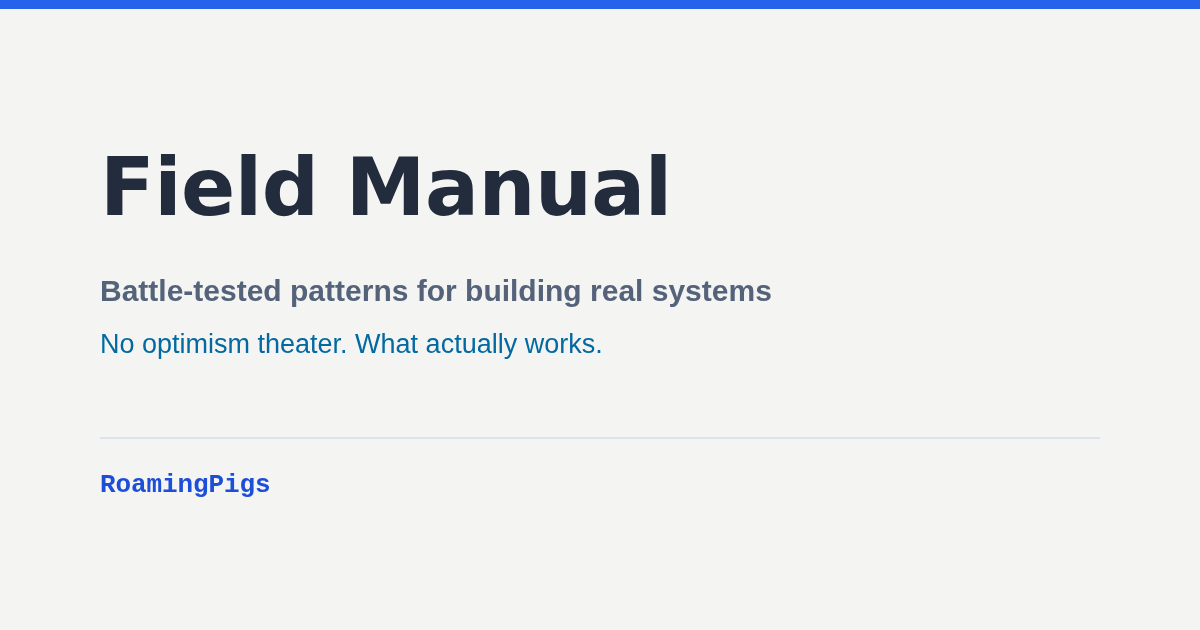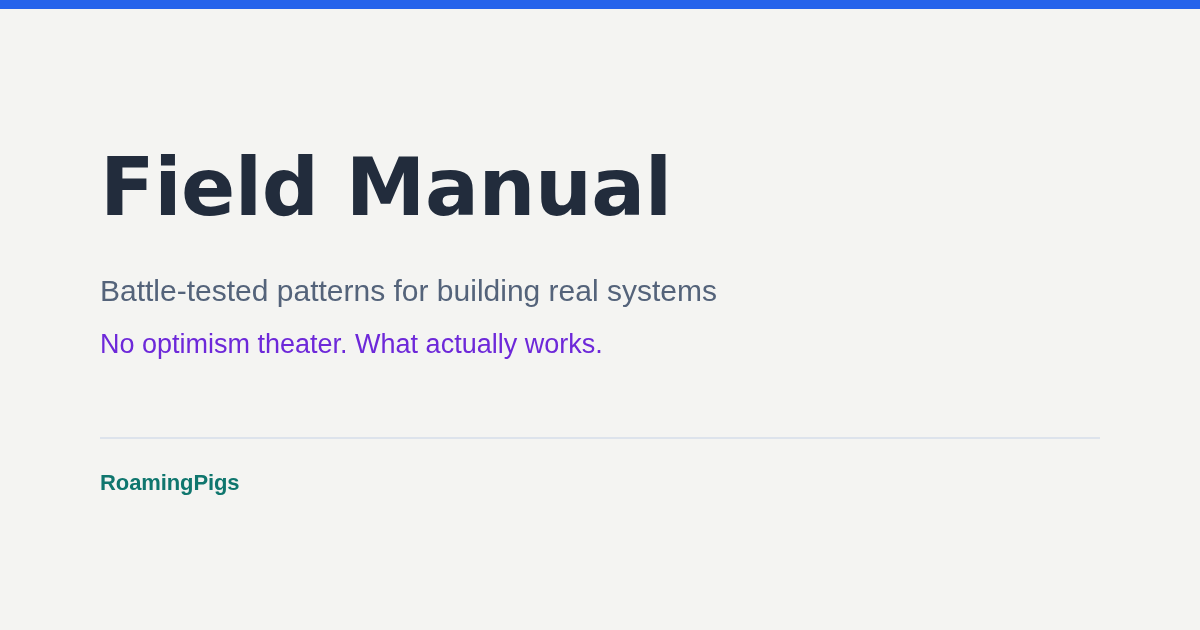--- a/index.html
+++ b/index.html
@@ -50,35 +50,35 @@
     letter-spacing: -0.5px;
     color: #222c3c;
     margin: 0;
     padding: 0;
     white-space: nowrap;
   }
 
   .subtitle {
     font-family: "Liberation Sans", "DejaVu Sans", sans-serif;
     font-size: 30px;
-    font-weight: normal;
+    font-weight: bold;
     line-height: 1.25;
     color: #54637a;
     margin: 0;
     padding: 0;
     margin-top: 44px;
     white-space: nowrap;
   }
 
   .tagline {
     font-family: "Liberation Sans", "DejaVu Sans", sans-serif;
     font-size: 27px;
     font-weight: normal;
     line-height: 1.25;
-    color: #6d28d9;
+    color: #0369a1;
     margin: 0;
     padding: 0;
     margin-top: 18px;
     white-space: nowrap;
   }
 
   
   .divider {
     position: absolute;
     left: 100px;
@@ -91,25 +91,25 @@
   
   .footer {
     position: absolute;
     left: 100px;
     top: 470px;
     width: 1000px;
   }
 
   .brand {
     display: inline-block;
-    font-family: Liberation Sans, sans-serif;
-    font-size: 22px;
+    font-family: Liberation Mono, monospace;
+    font-size: 26px;
     font-weight: bold;
     letter-spacing: -0.1px;
-    color: #0f766e;
+    color: #1d4ed8;
     margin: 0;
     padding: 0;
     white-space: nowrap;
   }
 </style>
 </head>
 <body>
 
 <div class="og-card">
 

